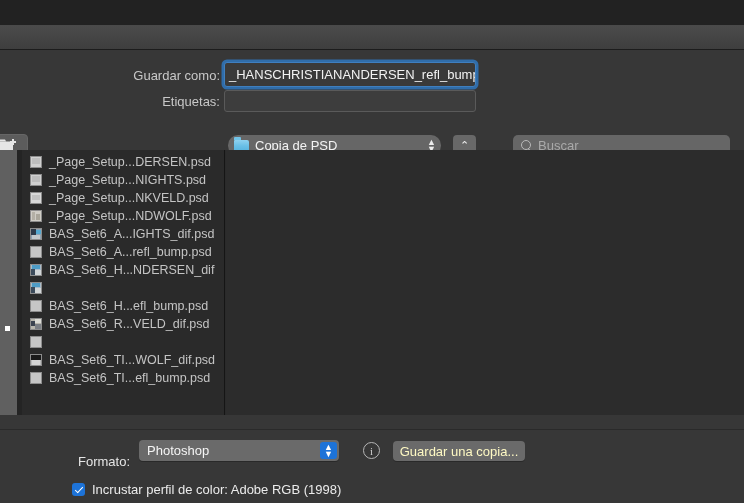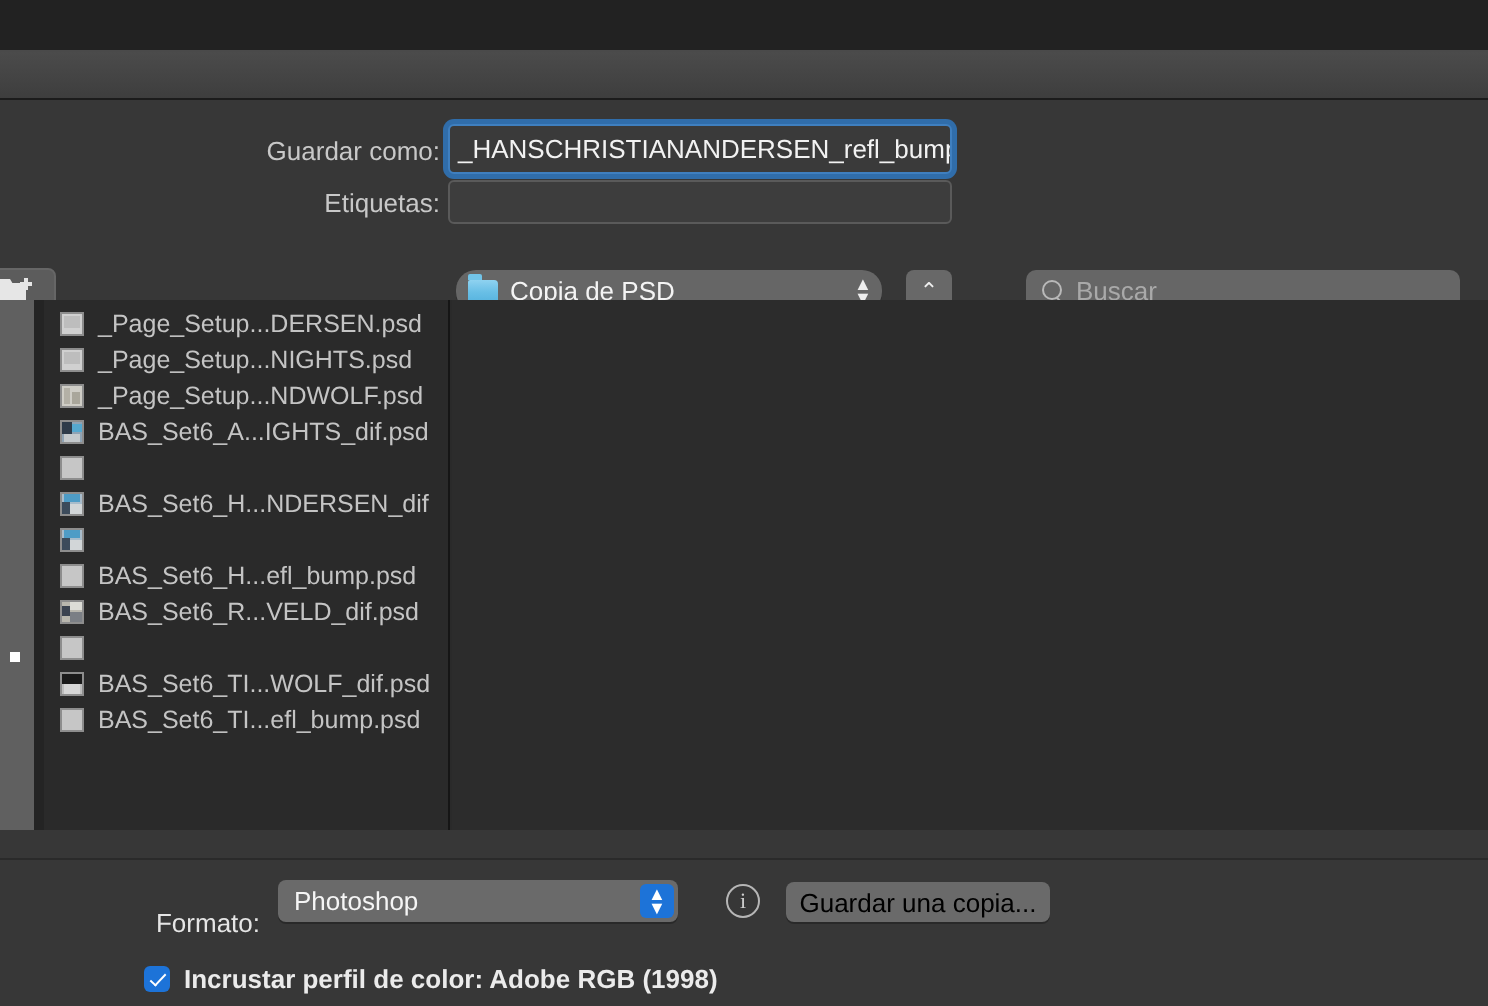--- a/index.html
+++ b/index.html
@@ -247,21 +247,21 @@
     color: #cfcfcf; font-size: 11px;
     display:flex; align-items:center; justify-content:center;
     font-family: "Liberation Serif", serif;
   }
 
   .push-btn {
     position: absolute;
     background: #6a6a6a;
     border-radius: 4px;
     display: flex; align-items: center; justify-content: center;
-    font-size: 13px; color: #000000;
+    font-size: 13px; color: #fef9c3;
     box-shadow: 0 1px 0 rgba(0,0,0,0.25);
     white-space: nowrap;
     padding: 0 10px;
   }
 
   .check-row { position: absolute; display: flex; align-items: center; }
   .checkbox {
     width: 13px; height: 13px; border-radius: 3px;
     background: #1d73d8;
     display: flex; align-items: center; justify-content: center;
@@ -349,20 +349,28 @@
           </div>
           <div class="file-row">
             <span class="file-icon thumb-plain2">
               <i class="a"></i>
               <i class="b"></i>
               <i class="c"></i>
             </span>
             <span>_Page_Setup...NIGHTS.psd</span>
           </div>
           <div class="file-row">
+            <span class="file-icon thumb-light">
+              <i class="a"></i>
+              <i class="b"></i>
+              <i class="c"></i>
+            </span>
+            <span>_Page_Setup...NKVELD.psd</span>
+          </div>
+          <div class="file-row">
             <span class="file-icon thumb-sketch">
               <i class="a"></i>
               <i class="b"></i>
               <i class="c"></i>
             </span>
             <span>_Page_Setup...NDWOLF.psd</span>
           </div>
           <div class="file-row">
             <span class="file-icon thumb-blue">
               <i class="a"></i>
@@ -370,20 +378,21 @@
               <i class="c"></i>
             </span>
             <span>BAS_Set6_A...IGHTS_dif.psd</span>
           </div>
           <div class="file-row">
             <span class="file-icon thumb-plain">
               <i class="a"></i>
               <i class="b"></i>
               <i class="c"></i>
             </span>
+            <span>BAS_Set6_A...refl_bump.psd</span>
           </div>
           <div class="file-row">
             <span class="file-icon thumb-blue2">
               <i class="a"></i>
               <i class="b"></i>
               <i class="c"></i>
             </span>
             <span>BAS_Set6_H...NDERSEN_dif</span>
           </div>
           <div class="file-row">
@@ -450,21 +459,21 @@
       </div>
 
       <div class="info-icon" style="left:363px; top:12px;">
         <span>i</span>
       </div>
 
       <div class="push-btn" style="left:393px; top:11px; width:132px; height:20px;">
         <span>Guardar una copia...</span>
       </div>
 
-      <div class="check-row" style="left:72px; top:52px;font-weight:bold;">
+      <div class="check-row" style="left:72px; top:52px;">
         <span class="checkbox"></span>
         <span class="check-label">Incrustar perfil de color: Adobe RGB (1998)</span>
       </div>
 
     </div>
 
   </div>
 </div>
 
 </body></html>

